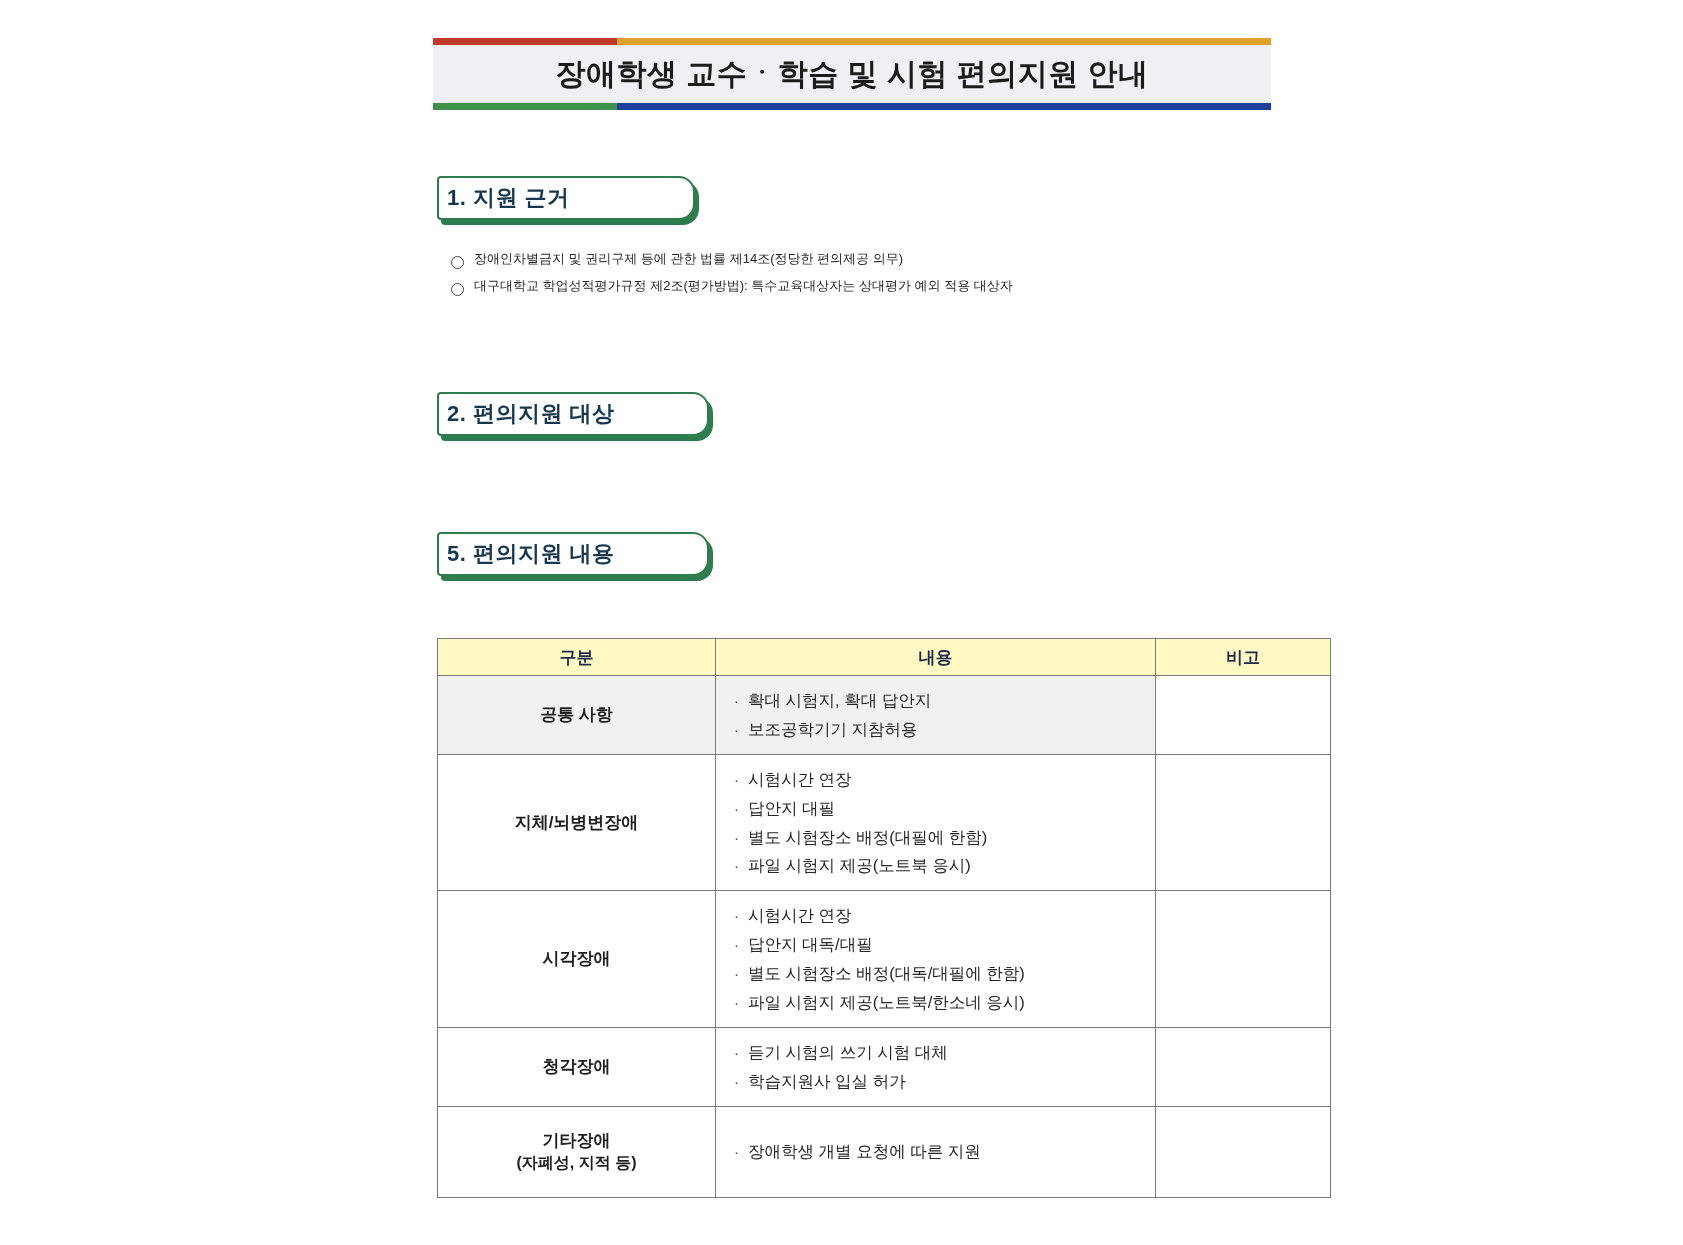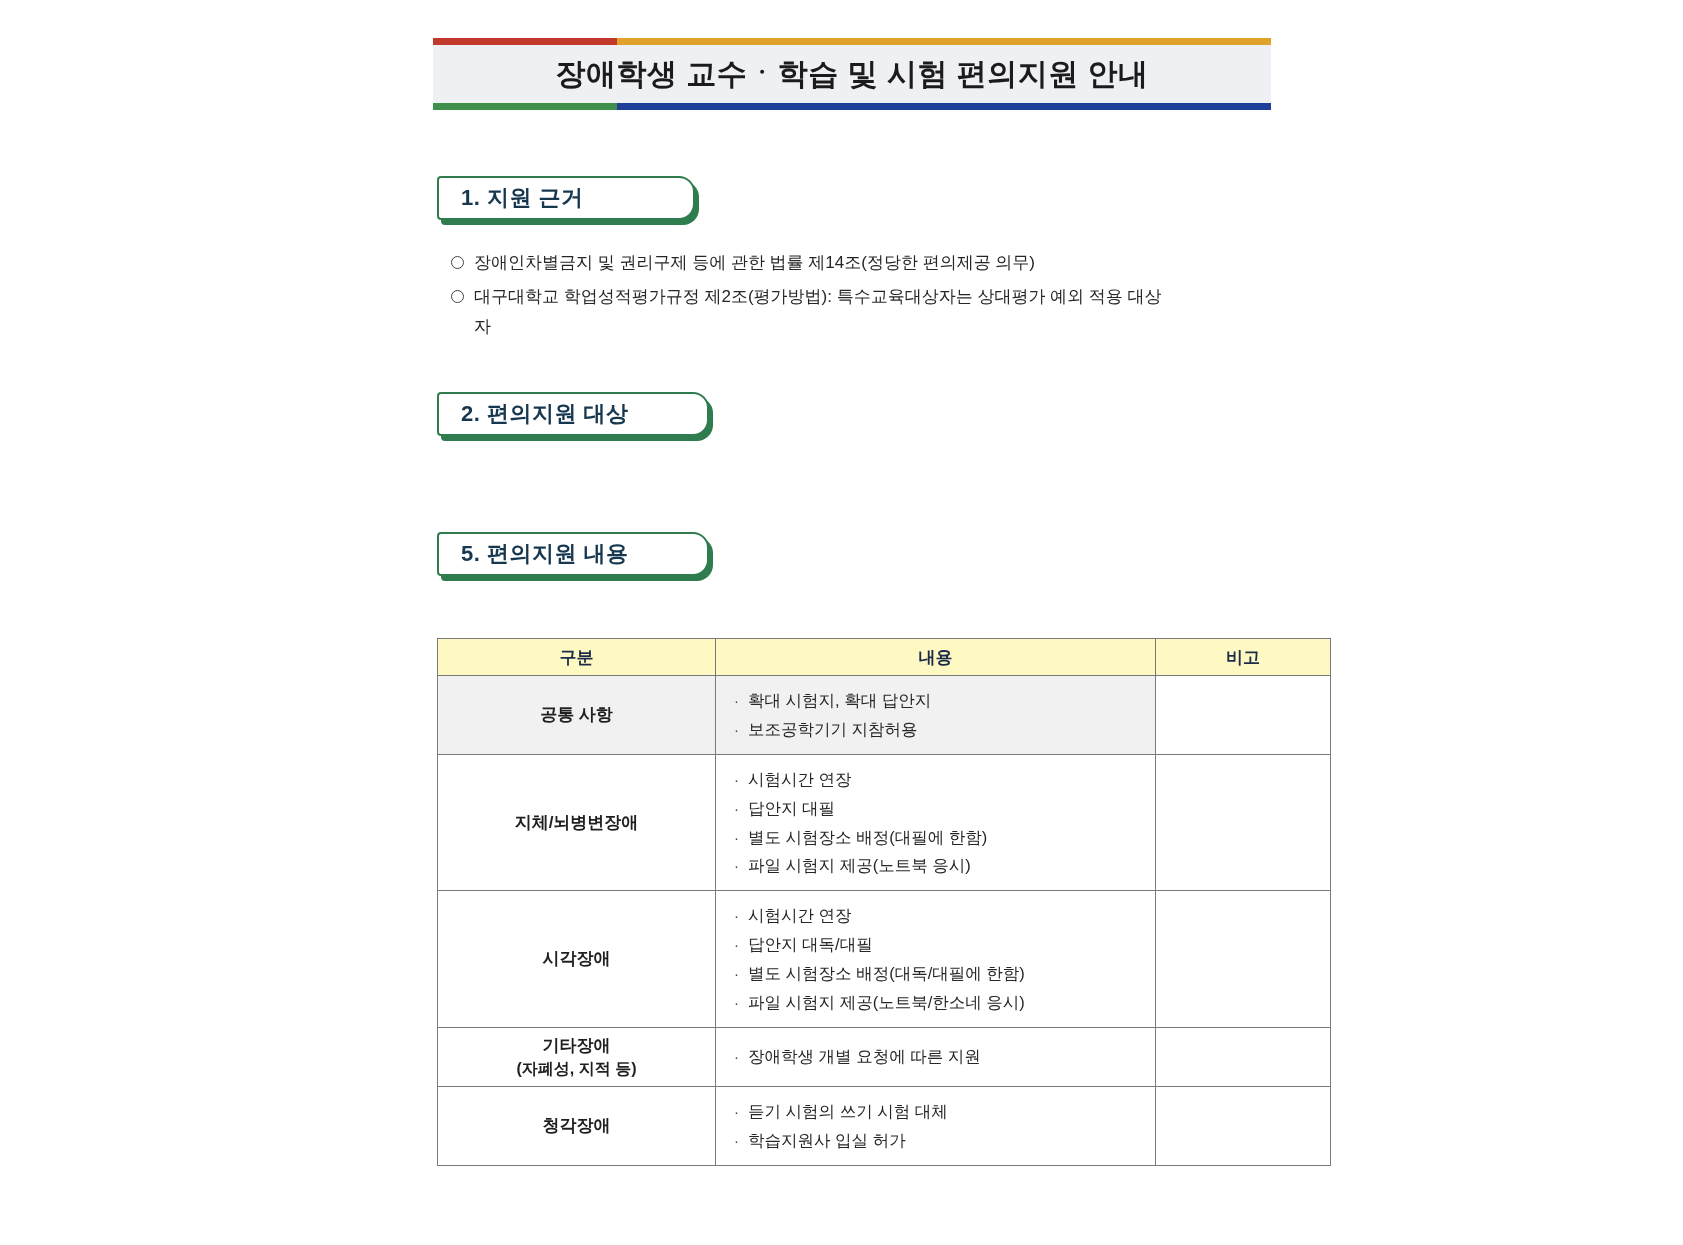--- a/index.html
+++ b/index.html
@@ -67,21 +67,21 @@
   .section-head {
     position: absolute;
     height: 44px;
     box-sizing: border-box;
     border: 2px solid #2f7d4f;
     border-radius: 4px 16px 16px 4px;
     background: #ffffff;
     box-shadow: 4px 5px 0 0 #2f7d4f;
     display: flex;
     align-items: center;
-    padding-left: 22px;
+    padding-left: 8px;
   }
   .section-head .sh-text {
     font-size: 22px;
     font-weight: bold;
     color: #17374f;
     letter-spacing: 0.5px;
   }
 
   #sec1 { left: 424px; top: 176px; width: 258px; }
   #sec2 { left: 424px; top: 392px; width: 272px; }
@@ -103,21 +103,21 @@
     flex: 0 0 auto;
     width: 11px;
     height: 11px;
     border: 1.5px solid #444;
     border-radius: 50%;
     margin-top: 8px;
     margin-right: 10px;
   }
   .bullet-text {
     max-width: 690px;
-    font-size: 17px;
+    font-size: 13px;
     color: #262626;
   }
 
   #list1 { left: 438px; top: 248px; width: 720px; }
   #list2 { left: 438px; top: 490px; width: 760px; }
 
   
   .benefit-table {
     position: absolute;
     left: 424px;
@@ -141,21 +141,21 @@
   }
   .col-category { width: 278px; }
   .col-content { width: 440px; }
   .col-note { width: 175px; }
 
   .benefit-table td.cat {
     text-align: center;
     font-size: 17px;
     font-weight: bold;
     color: #1f1f1f;
-    padding: 6px 4px;
+    padding: 22px 4px;
     line-height: 1.4;
   }
   .benefit-table td.content {
     padding: 10px 12px 10px 18px;
     font-size: 16.5px;
     color: #262626;
     line-height: 1.75;
   }
   .benefit-table td.note { background: #ffffff; }
   .benefit-table tr.shaded td.cat,
@@ -285,43 +285,43 @@
           </div>
           <div class="content-line">
             <span class="dash">·</span>
             <span class="ctext">파일 시험지 제공(노트북/한소네 응시)</span>
           </div>
         </td>
         <td class="note"></td>
       </tr>
 
       <tr>
+        <td class="cat">청각장애</td>
+        <td class="content">
+          <div class="content-line">
+            <span class="dash">·</span>
+            <span class="ctext">듣기 시험의 쓰기 시험 대체</span>
+          </div>
+          <div class="content-line">
+            <span class="dash">·</span>
+            <span class="ctext">학습지원사 입실 허가</span>
+          </div>
+        </td>
+        <td class="note"></td>
+      </tr>
+
+      <tr>
         <td class="cat">
           <span class="cat-main">기타장애</span>
           <span class="cat-sub">(자폐성, 지적 등)</span>
         </td>
         <td class="content">
           <div class="content-line">
             <span class="dash">·</span>
             <span class="ctext">장애학생 개별 요청에 따른 지원</span>
           </div>
         </td>
         <td class="note"></td>
       </tr>
-
-      <tr>
-        <td class="cat">청각장애</td>
-        <td class="content">
-          <div class="content-line">
-            <span class="dash">·</span>
-            <span class="ctext">듣기 시험의 쓰기 시험 대체</span>
-          </div>
-          <div class="content-line">
-            <span class="dash">·</span>
-            <span class="ctext">학습지원사 입실 허가</span>
-          </div>
-        </td>
-        <td class="note"></td>
-      </tr>
     </tbody>
   </table>
 
 </div>
 
 </body></html>

